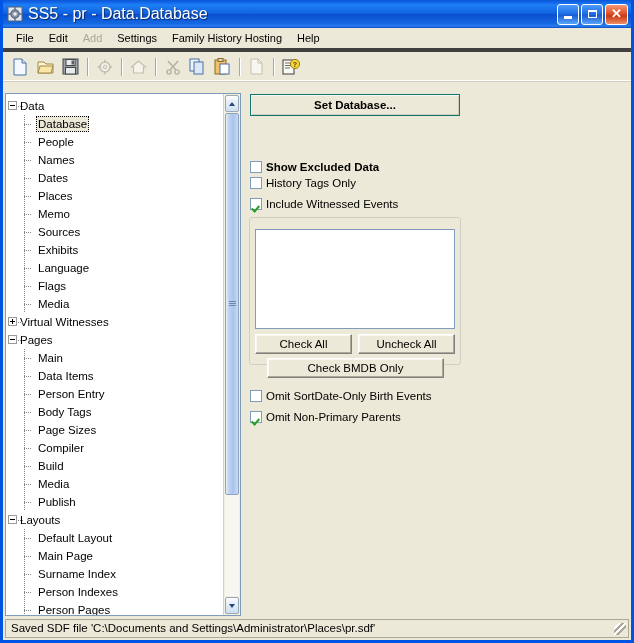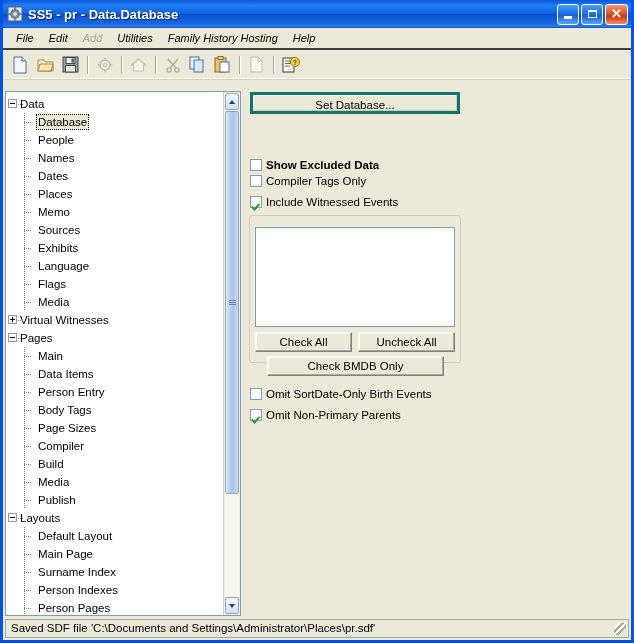--- a/index.html
+++ b/index.html
@@ -23,21 +23,21 @@
     background:linear-gradient(180deg,#0a56d6 0%,#1266e8 8%,#1f7ff5 18%,#0f62e0 48%,#0b4fd0 52%,#1568e2 84%,#2a7ef0 93%,#0d4cc4 100%);
     display:flex;align-items:center;
     padding:0 2px 0 4px;
     position:relative;
   }
   .app-icon{
     width:16px;height:16px;flex:0 0 16px;margin-right:5px;position:relative;
   }
   .app-icon svg{display:block;}
   .title-text{
-    color:#ffffff;font-size:13px;font-weight:bold;
+    color:#ffffff;font-size:16px;font-weight:normal;
     text-shadow:1px 1px 1px rgba(0,0,0,.55);
     white-space:nowrap;overflow:hidden;
     flex:1 1 auto;
     letter-spacing:0px;
   }
   .win-btns{display:flex;align-items:center;gap:2px;margin-right:1px;}
   .wbtn{
     width:22px;height:21px;border-radius:3px;
     border:1px solid #ffffff;
     position:relative;
@@ -49,22 +49,21 @@
   .wbtn.close{width:23px;background:linear-gradient(180deg,#f08a6a 0%,#e04a23 45%,#cc3a12 55%,#f0apply 100%);background:linear-gradient(180deg,#f59878 0%,#e2552c 42%,#c93a12 58%,#ef8e66 100%);}
   .min-glyph{width:8px;height:3px;background:#fff;margin-top:6px;}
   .max-glyph{width:9px;height:8px;border:1px solid #fff;border-top-width:2px;box-sizing:border-box;}
   .close-glyph{color:#fff;font-size:13px;font-weight:bold;line-height:1;font-family:"Liberation Sans",sans-serif;margin-top:-1px;}
   
   .menubar{
     flex:0 0 20px;height:20px;
     background:#ece9d8;
     display:flex;align-items:center;
     padding-left:6px;
-    border-bottom:2px solid #404040;
-    font-style:italic;
+    border-bottom:4px solid #404040;
   }
   .menu-item{
     font-size:11px;color:#000;
     padding:2px 7px;margin-right:1px;
     white-space:nowrap;cursor:default;
   }
   .menu-item.disabled{color:#acа8a0;color:#aca899;}
   
   .toolbar{
     flex:0 0 29px;height:29px;
@@ -172,22 +171,23 @@
   .btn{
     background:#ece9d8;
     border:1px solid #aca899;
     border-top-color:#ffffff;border-left-color:#ffffff;
     border-right-color:#808080;border-bottom-color:#808080;
     box-shadow:inset -1px -1px 0 #aca899, inset 1px 1px 0 #f8f7f2;
     font-family:"Liberation Sans",sans-serif;font-size:11.5px;color:#000;
     text-align:center;cursor:default;box-sizing:border-box;
   }
   .btn.default{
-    border:3px solid #0f766e;
+    border:1px solid #0f766e;
     box-shadow:inset 1px 1px 0 #f8f7f2, inset -1px -1px 0 #d0ccba;
+    font-weight:bold;
   }
   #set-db-btn{
     position:absolute;left:9px;top:1px;width:210px;height:22px;line-height:20px;
   }
   .cbrow{
     position:absolute;display:flex;align-items:center;font-size:11.5px;color:#000;
     white-space:nowrap;
   }
   .cbox{
     width:12px;height:12px;flex:0 0 12px;
@@ -280,21 +280,21 @@
       <div class="wbtn close">
           <div class="close-glyph">✕</div>
         </div>
     </div>
   </div>
 
   <div class="menubar">
     <div class="menu-item">File</div>
     <div class="menu-item">Edit</div>
     <div class="menu-item disabled">Add</div>
-    <div class="menu-item">Utilities</div>
+    <div class="menu-item">Settings</div>
     <div class="menu-item">Family History Hosting</div>
     <div class="menu-item">Help</div>
   </div>
 
   <div class="toolbar">
     <div class="tb-btn">
       <svg width="17" height="18" viewBox="0 0 17 18">
         <path d="M2 1h8l4 4v12H2z" fill="#f4f9ff" stroke="#4a6fa5" stroke-width="1"></path>
         <path d="M10 1v4h4" fill="#d6e4f5" stroke="#4a6fa5" stroke-width="1"></path>
       </svg>
@@ -601,21 +601,21 @@
     <div class="right-pane">
 
       <div class="btn default" id="set-db-btn">Set Database...</div>
 
       <div class="cbrow" id="cb-show-excluded">
         <div class="cbox"></div>
         <div class="cbtext">Show Excluded Data</div>
       </div>
       <div class="cbrow" id="cb-primary-tags">
         <div class="cbox"></div>
-        <div class="cbtext">Compiler Tags Only</div>
+        <div class="cbtext">History Tags Only</div>
       </div>
       <div class="cbrow" id="cb-include-witnessed">
         <div class="cbox checked"></div>
         <div class="cbtext">Include Witnessed Events</div>
       </div>
 
       <div class="groupbox"></div>
       <div class="gb-title">Tags</div>
       <div class="listbox"></div>
 

